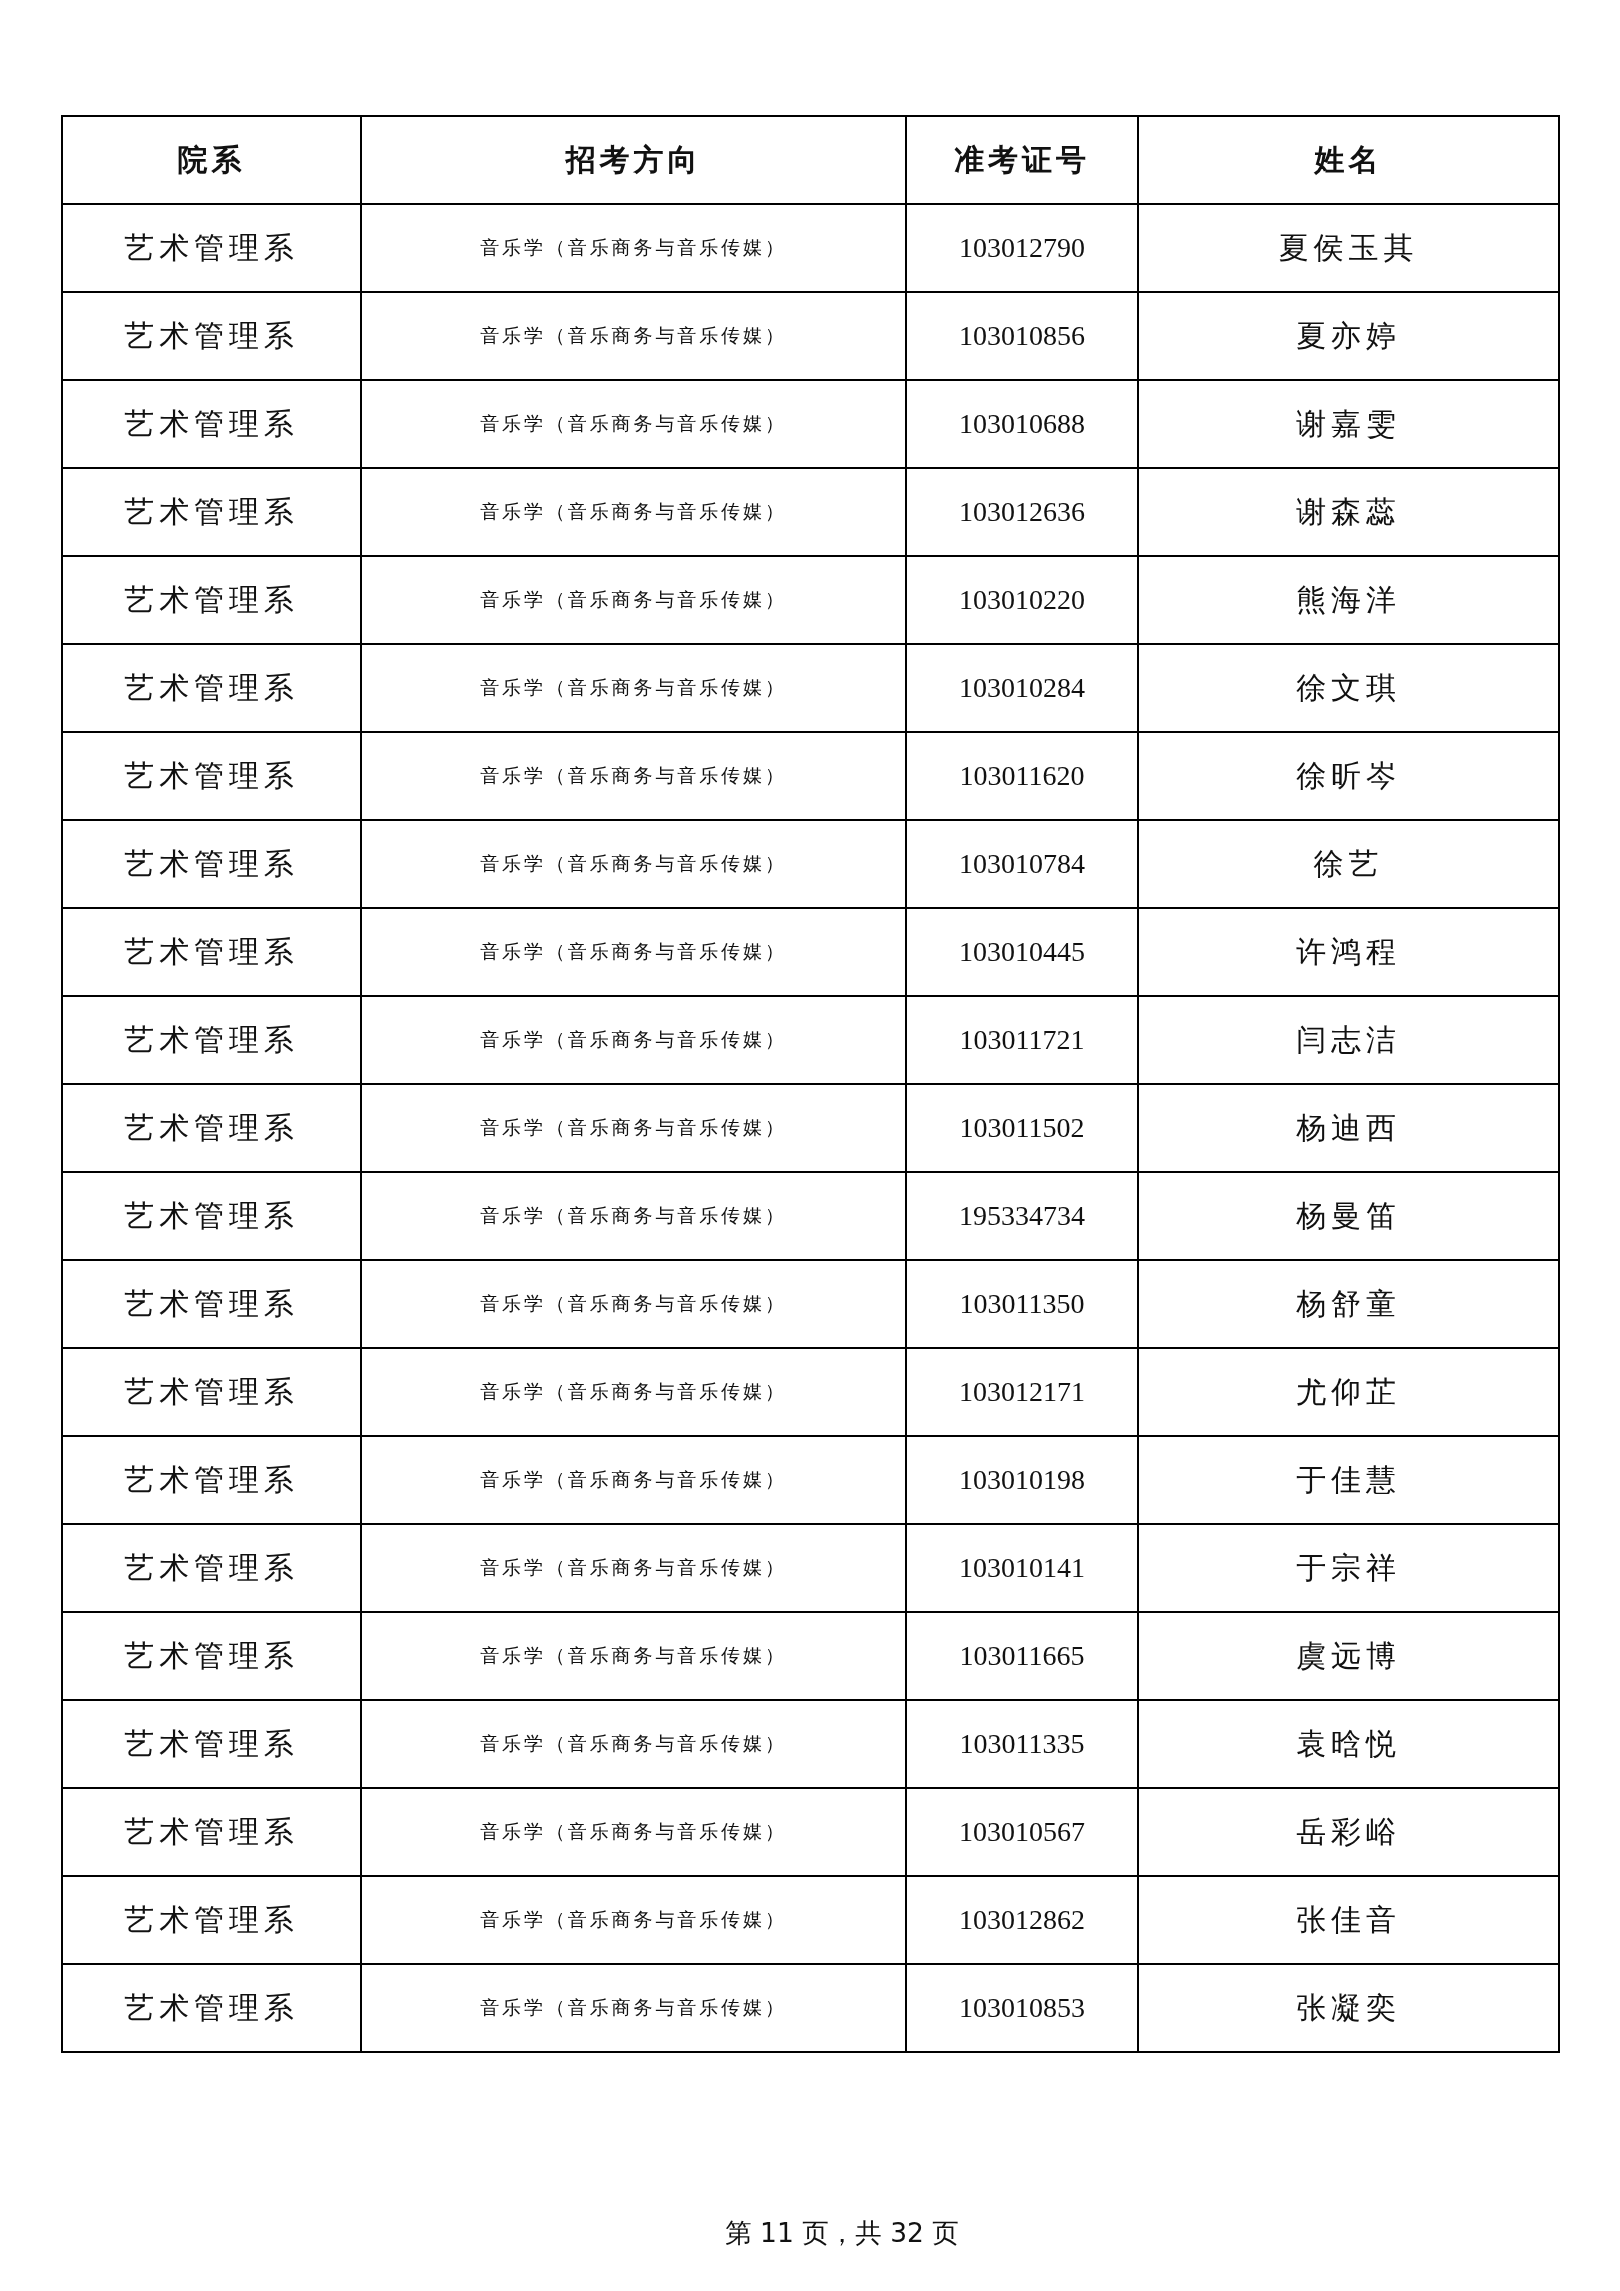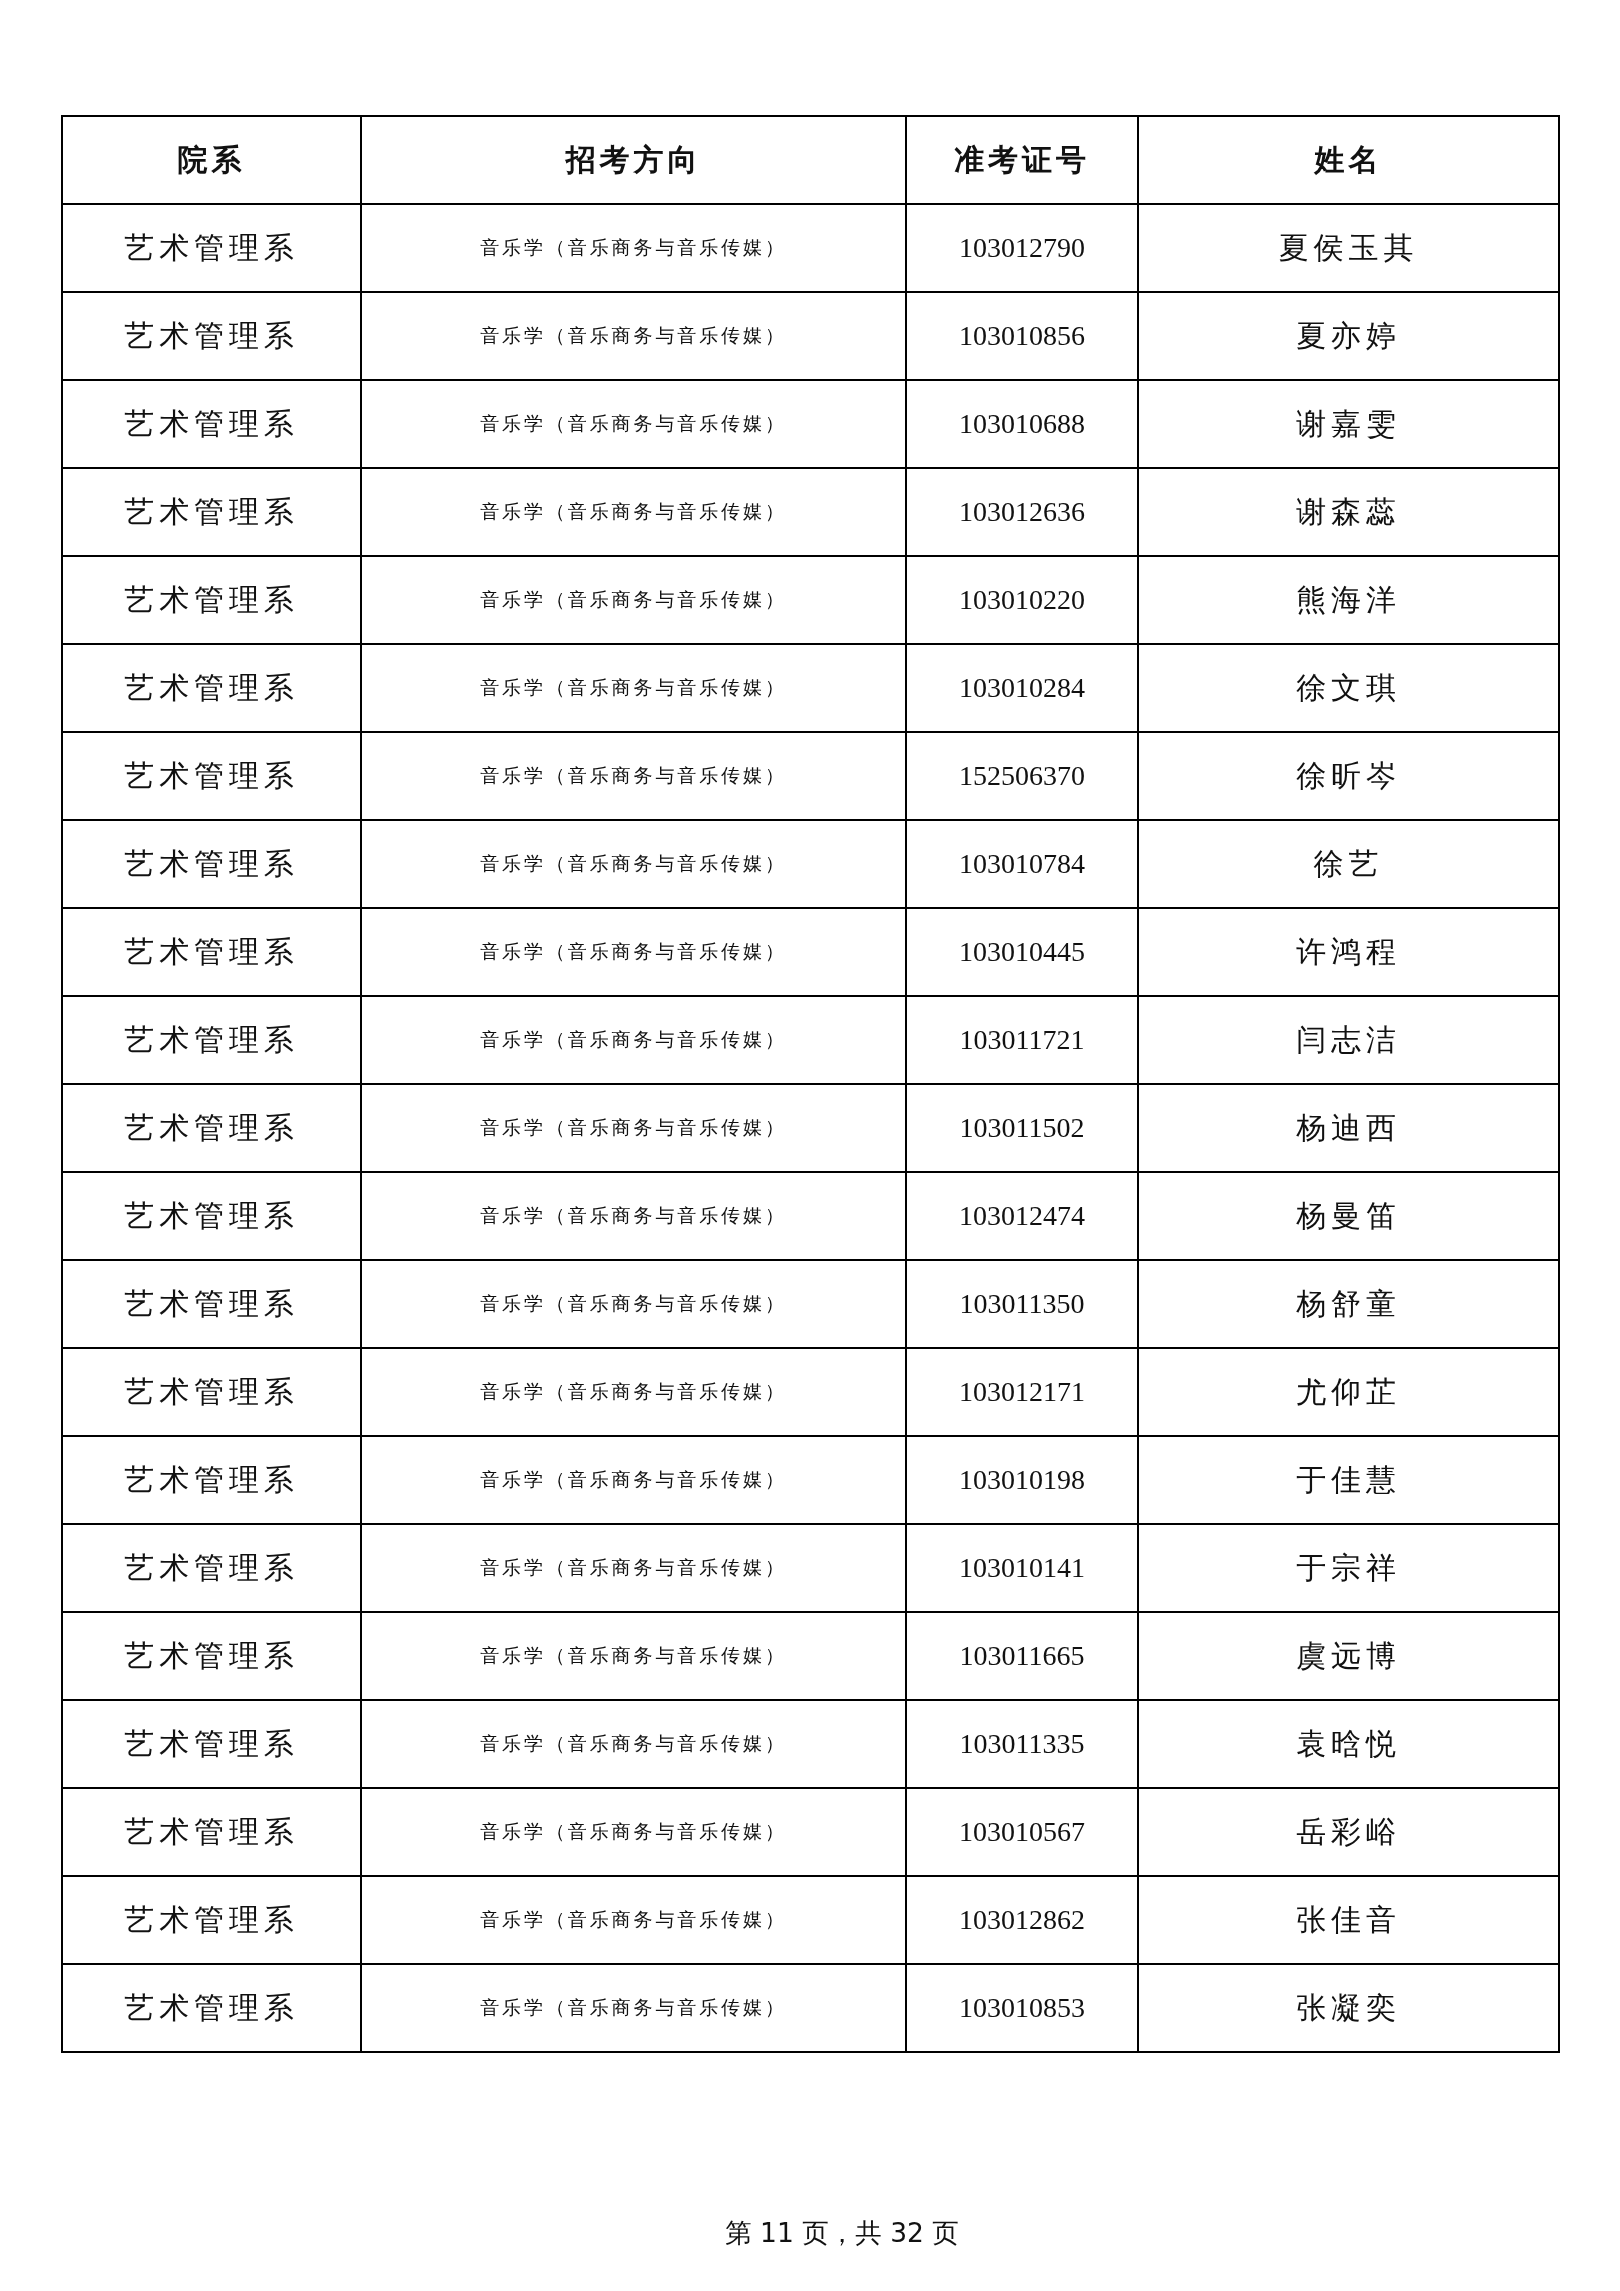--- a/index.html
+++ b/index.html
@@ -119,21 +119,21 @@
       </tr>
       <tr>
         <td>艺术管理系</td>
         <td class="dir">音乐学（音乐商务与音乐传媒）</td>
         <td class="num">103010284</td>
         <td>徐文琪</td>
       </tr>
       <tr>
         <td>艺术管理系</td>
         <td class="dir">音乐学（音乐商务与音乐传媒）</td>
-        <td class="num">152506370</td>
+        <td class="num">103011620</td>
         <td>徐昕岑</td>
       </tr>
       <tr>
         <td>艺术管理系</td>
         <td class="dir">音乐学（音乐商务与音乐传媒）</td>
         <td class="num">103010784</td>
         <td>徐艺</td>
       </tr>
       <tr>
         <td>艺术管理系</td>
@@ -149,21 +149,21 @@
       </tr>
       <tr>
         <td>艺术管理系</td>
         <td class="dir">音乐学（音乐商务与音乐传媒）</td>
         <td class="num">103011502</td>
         <td>杨迪西</td>
       </tr>
       <tr>
         <td>艺术管理系</td>
         <td class="dir">音乐学（音乐商务与音乐传媒）</td>
-        <td class="num">103012474</td>
+        <td class="num">195334734</td>
         <td>杨曼笛</td>
       </tr>
       <tr>
         <td>艺术管理系</td>
         <td class="dir">音乐学（音乐商务与音乐传媒）</td>
         <td class="num">103011350</td>
         <td>杨舒童</td>
       </tr>
       <tr>
         <td>艺术管理系</td>

